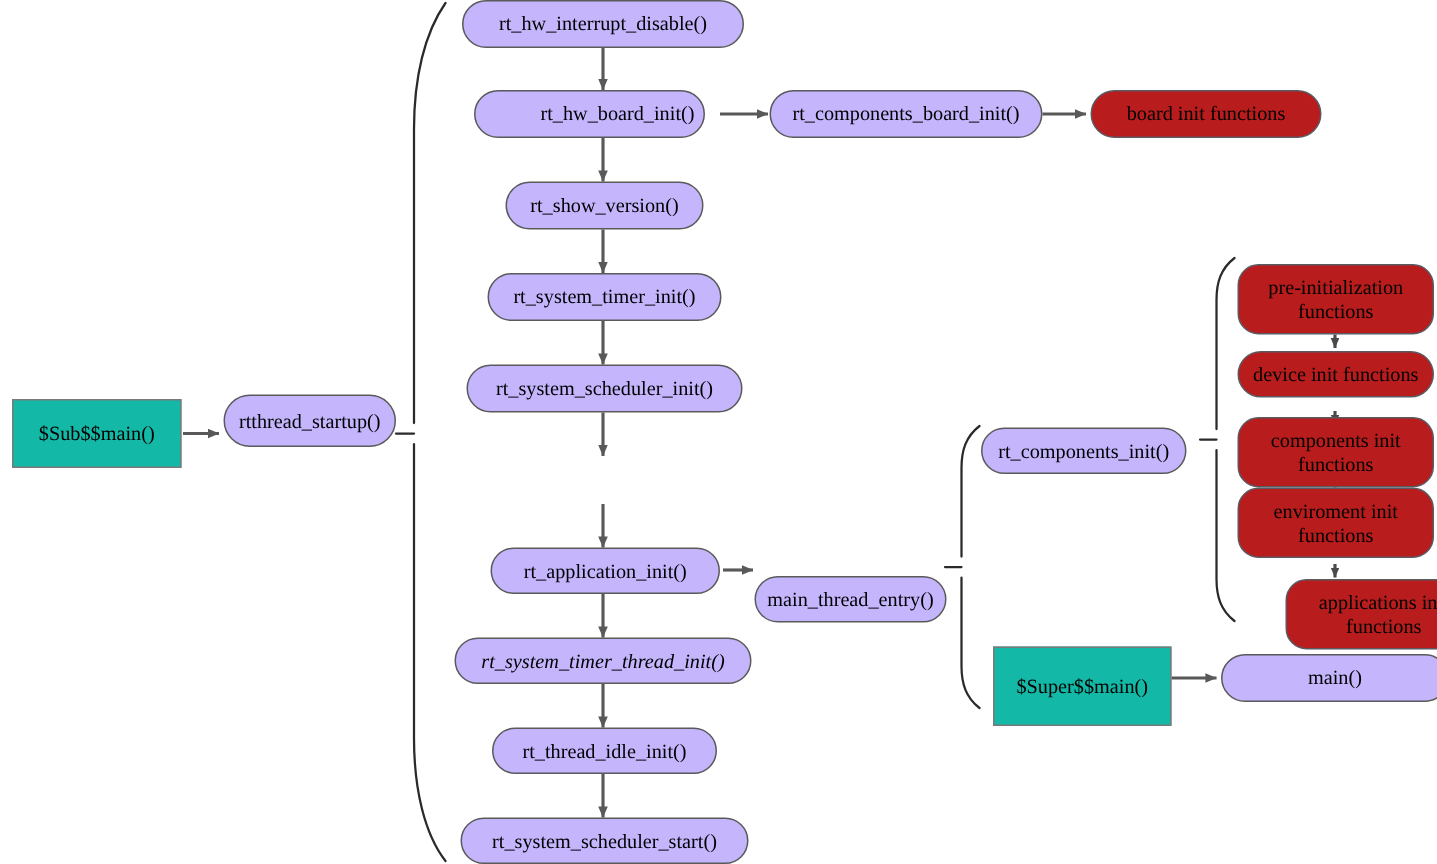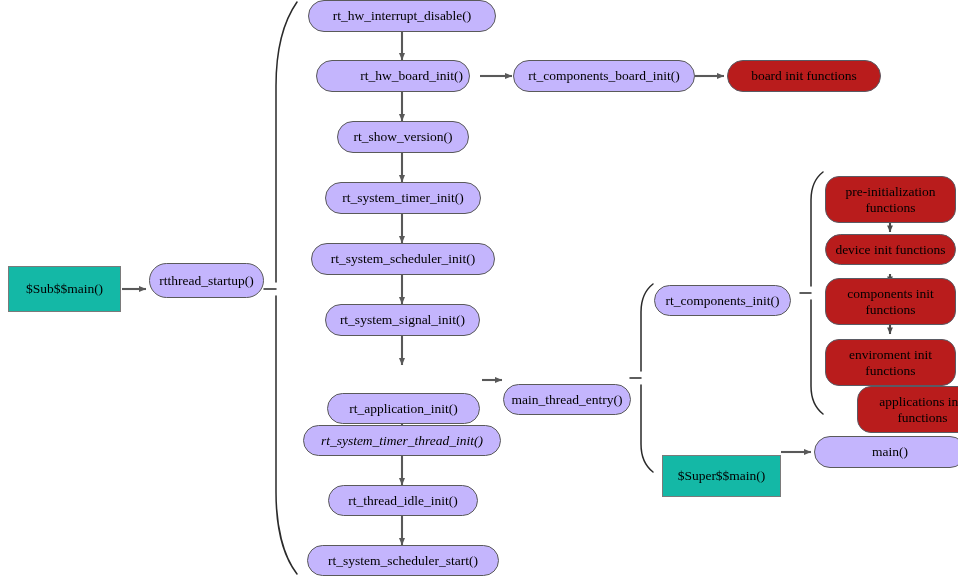--- a/index.html
+++ b/index.html
@@ -138,25 +138,22 @@
   </div>
 
   <div class="node stadium" style="left:325px; top:182px; width:156px; height:32px;">
     <span>rt_system_timer_init()</span>
   </div>
 
   <div class="node stadium" style="left:311px; top:243px; width:184px; height:32px;text-align:right;">
     <span>rt_system_scheduler_init()</span>
   </div>
 
-  <div class="node stadium" style="left:325px; top:304px; width:155px; height:32px;">
-    <span>rt_system_signal_init()</span>
-  </div>
-
-  <div class="node stadium" style="left:327px; top:365px; width:153px; height:31px;margin-top:28px;">
+
+  <div class="node stadium" style="left:327px; top:365px; width:153px; height:31px;">
     <span>rt_application_init()</span>
   </div>
 
   <div class="node stadium" style="left:303px; top:425px; width:198px; height:31px;font-style:italic;">
     <span>rt_system_timer_thread_init()</span>
   </div>
 
   <div class="node stadium" style="left:328px; top:485px; width:150px; height:31px;">
     <span>rt_thread_idle_init()</span>
   </div>
@@ -188,31 +185,31 @@
 
   <div class="node blue stadium" style="left:825px; top:234px; width:131px; height:31px;">
     <span>device init functions</span>
   </div>
 
   <div class="node blue" style="left:825px; top:278px; width:131px; height:47px;">
     <span>components init
 functions</span>
   </div>
 
-  <div class="node blue" style="left:825px; top:339px; width:131px; height:47px;">
+  <div class="node blue" style="left:825px; top:325px; width:131px; height:47px;">
     <span>enviroment init
 functions</span>
   </div>
 
   <div class="node blue" style="left:825px; top:386px; width:131px; height:47px;margin-left:32px;">
     <span>applications init
 functions</span>
   </div>
 
-  <div class="node tan" style="left:662px; top:455px; width:119px; height:42px;">
+  <div class="node tan" style="left:662px; top:431px; width:119px; height:53px;">
     <span>$Super$$main()</span>
   </div>
 
   <div class="node stadium" style="left:814px; top:436px; width:152px; height:32px;">
     <span>main()</span>
   </div>
 
 </div>
 
 </body></html>

